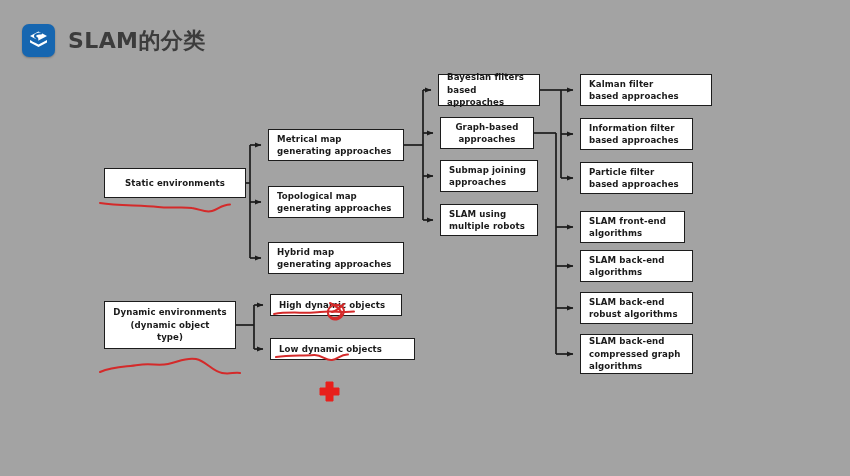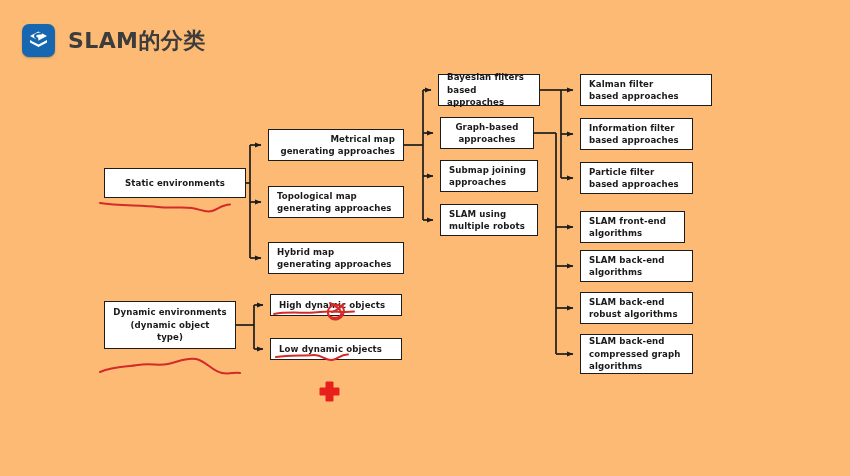--- a/index.html
+++ b/index.html
@@ -13,21 +13,21 @@
     position: relative;
     overflow: hidden;
     font-family: "DejaVu Sans", "Liberation Sans", sans-serif;
   }
 
   #slide {
     position: absolute;
     left: 0; top: 0;
     width: 850px;
     height: 476px;
-    background: #fdba74;
+    background: #a3a3a3;
   }
 
   
   #header {
     position: absolute;
     left: 0; top: 0;
     width: 850px;
     height: 72px;
   }
   #brand-icon {
@@ -151,32 +151,32 @@
         <path d="M556,354 H573" marker-end="url(#arw)"></path>
       </g>
     </svg>
 
     <div class="node center" style="left:104px; top:168px; width:142px; height:30px;">Static environments</div>
 
     <div class="node center" style="left:104px; top:301px; width:132px; height:48px;">Dynamic environments
 (dynamic object
 type)</div>
 
-    <div class="node" style="left:268px; top:129px; width:136px; height:32px;text-align:right;">Metrical map
+    <div class="node" style="left:268px; top:129px; width:136px; height:32px;">Metrical map
 generating approaches</div>
 
     <div class="node" style="left:268px; top:186px; width:136px; height:32px;">Topological map
 generating approaches</div>
 
     <div class="node" style="left:268px; top:242px; width:136px; height:32px;">Hybrid map
 generating approaches</div>
 
     <div class="node" style="left:270px; top:294px; width:132px; height:22px;">High dynamic objects</div>
 
-    <div class="node" style="left:270px; top:338px; width:132px; height:22px;">Low dynamic objects</div>
+    <div class="node" style="left:270px; top:338px; width:145px; height:22px;">Low dynamic objects</div>
 
     <div class="node" style="left:438px; top:74px; width:102px; height:32px;">Bayesian filters
 based approaches</div>
 
     <div class="node center" style="left:440px; top:117px; width:94px; height:32px;">Graph-based
 approaches</div>
 
     <div class="node" style="left:440px; top:160px; width:98px; height:32px;">Submap joining
 approaches</div>
 

